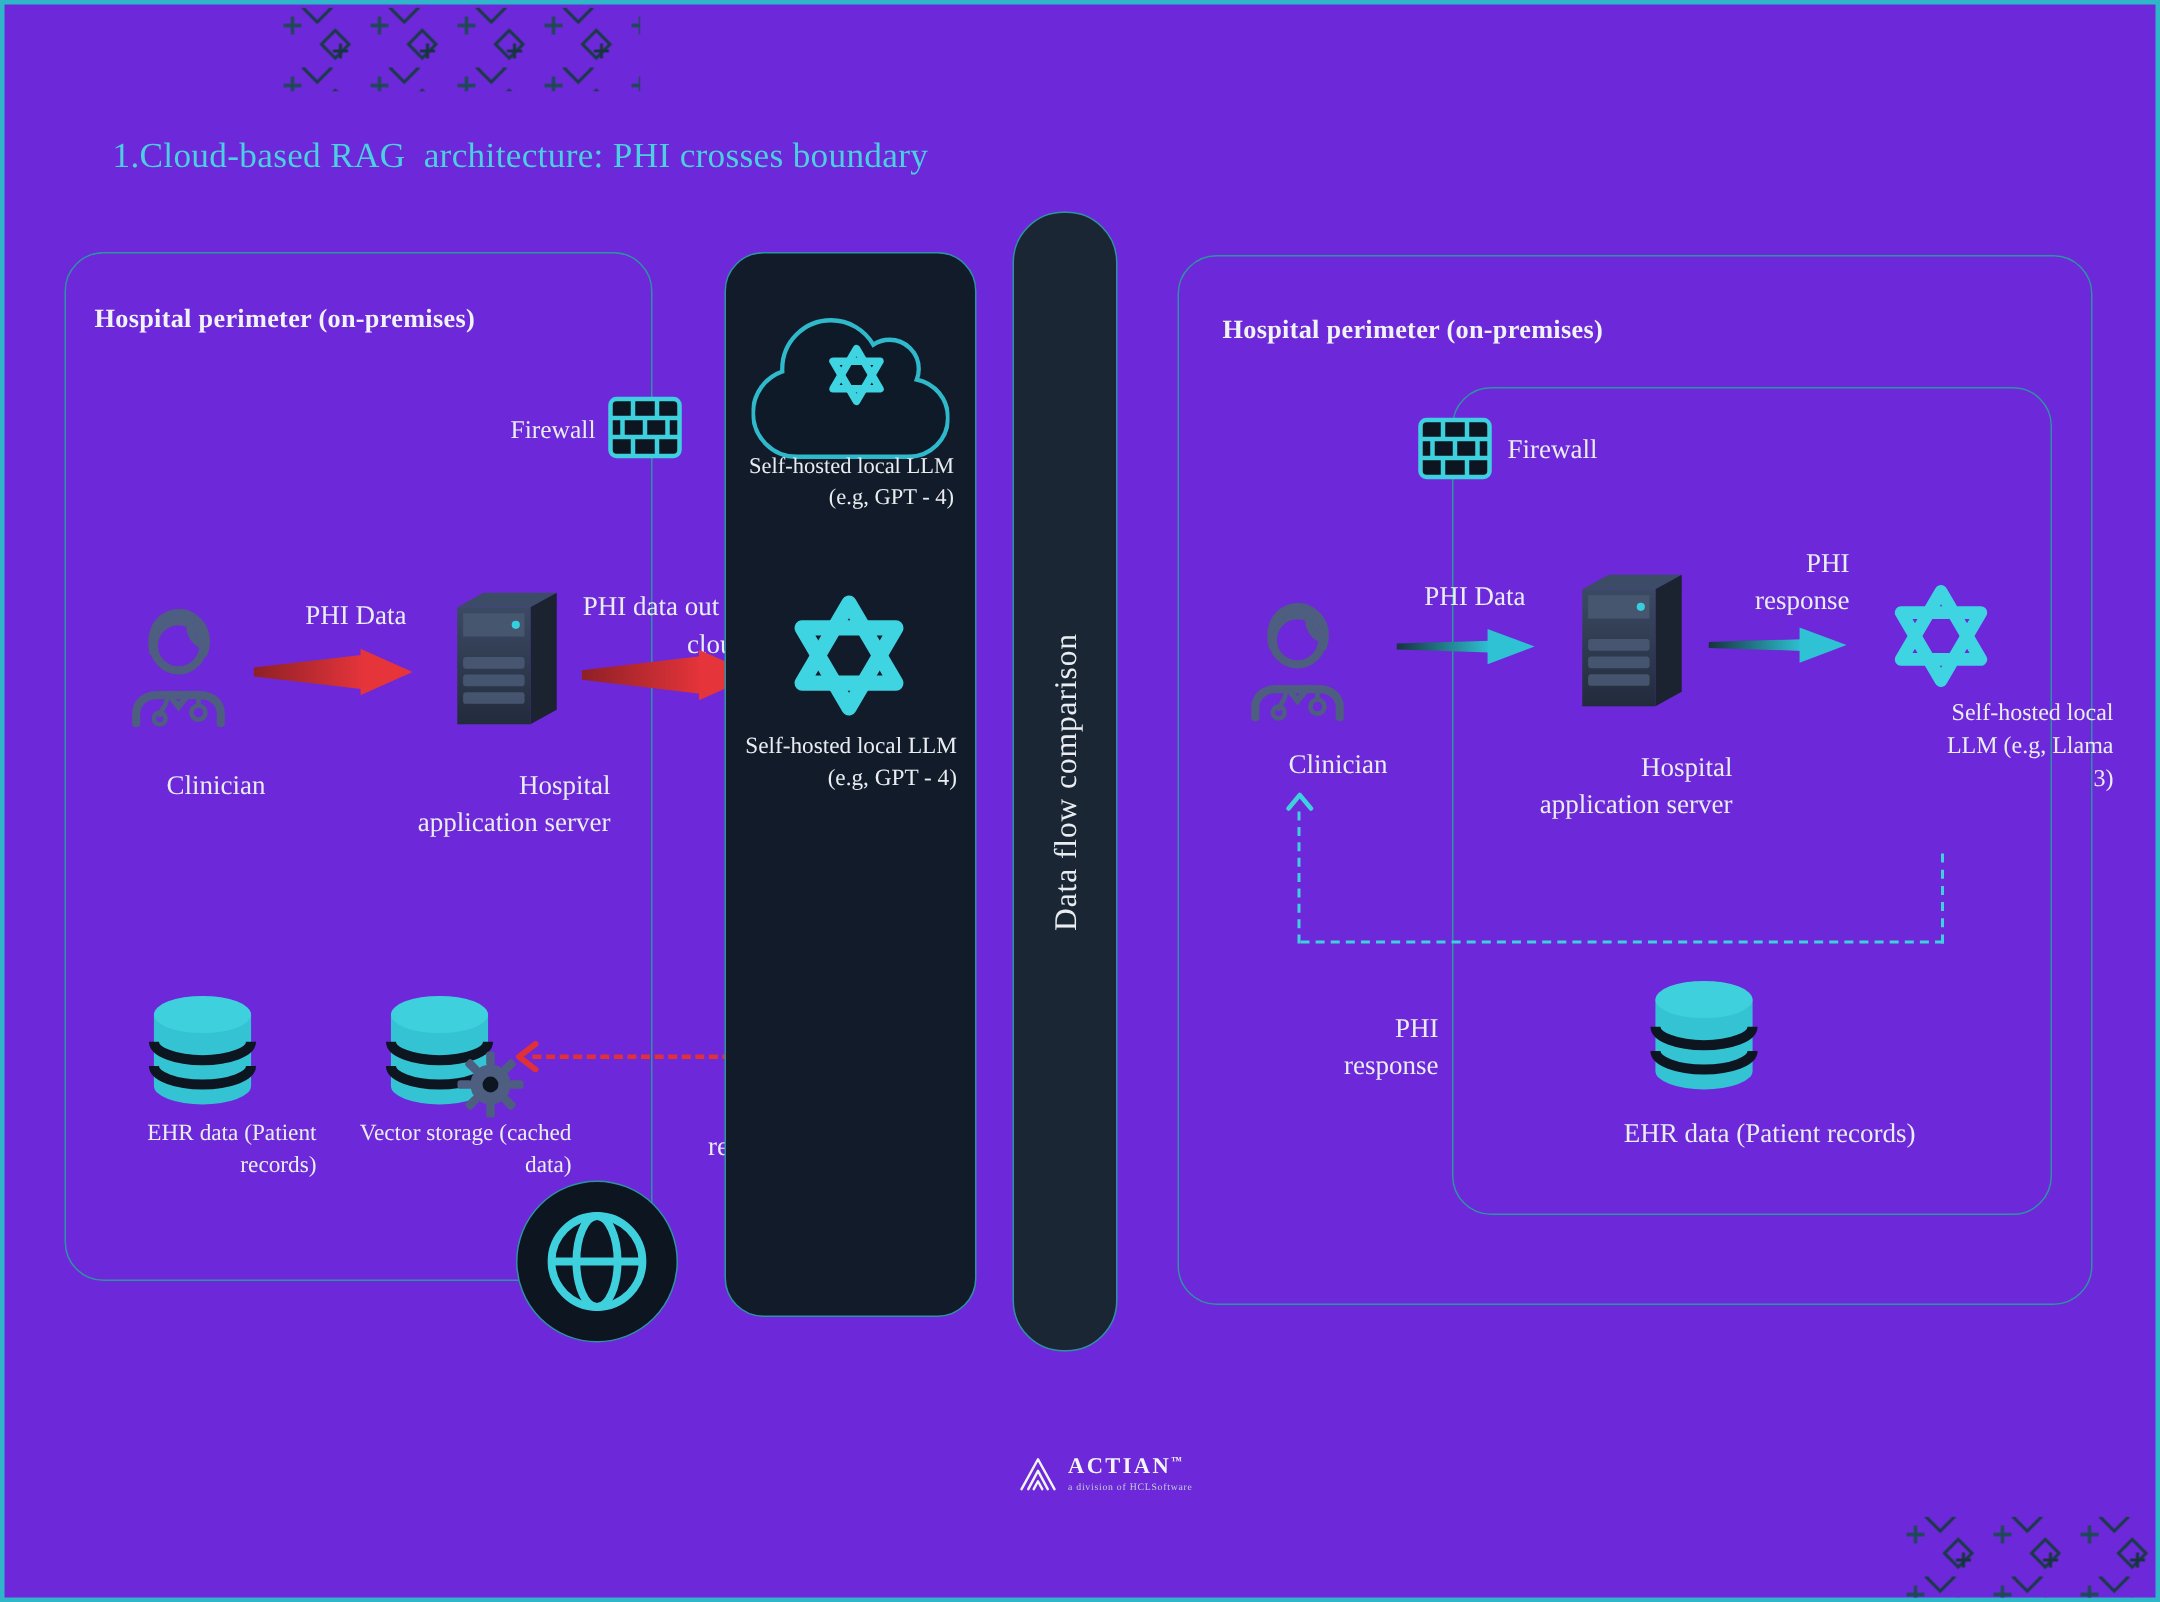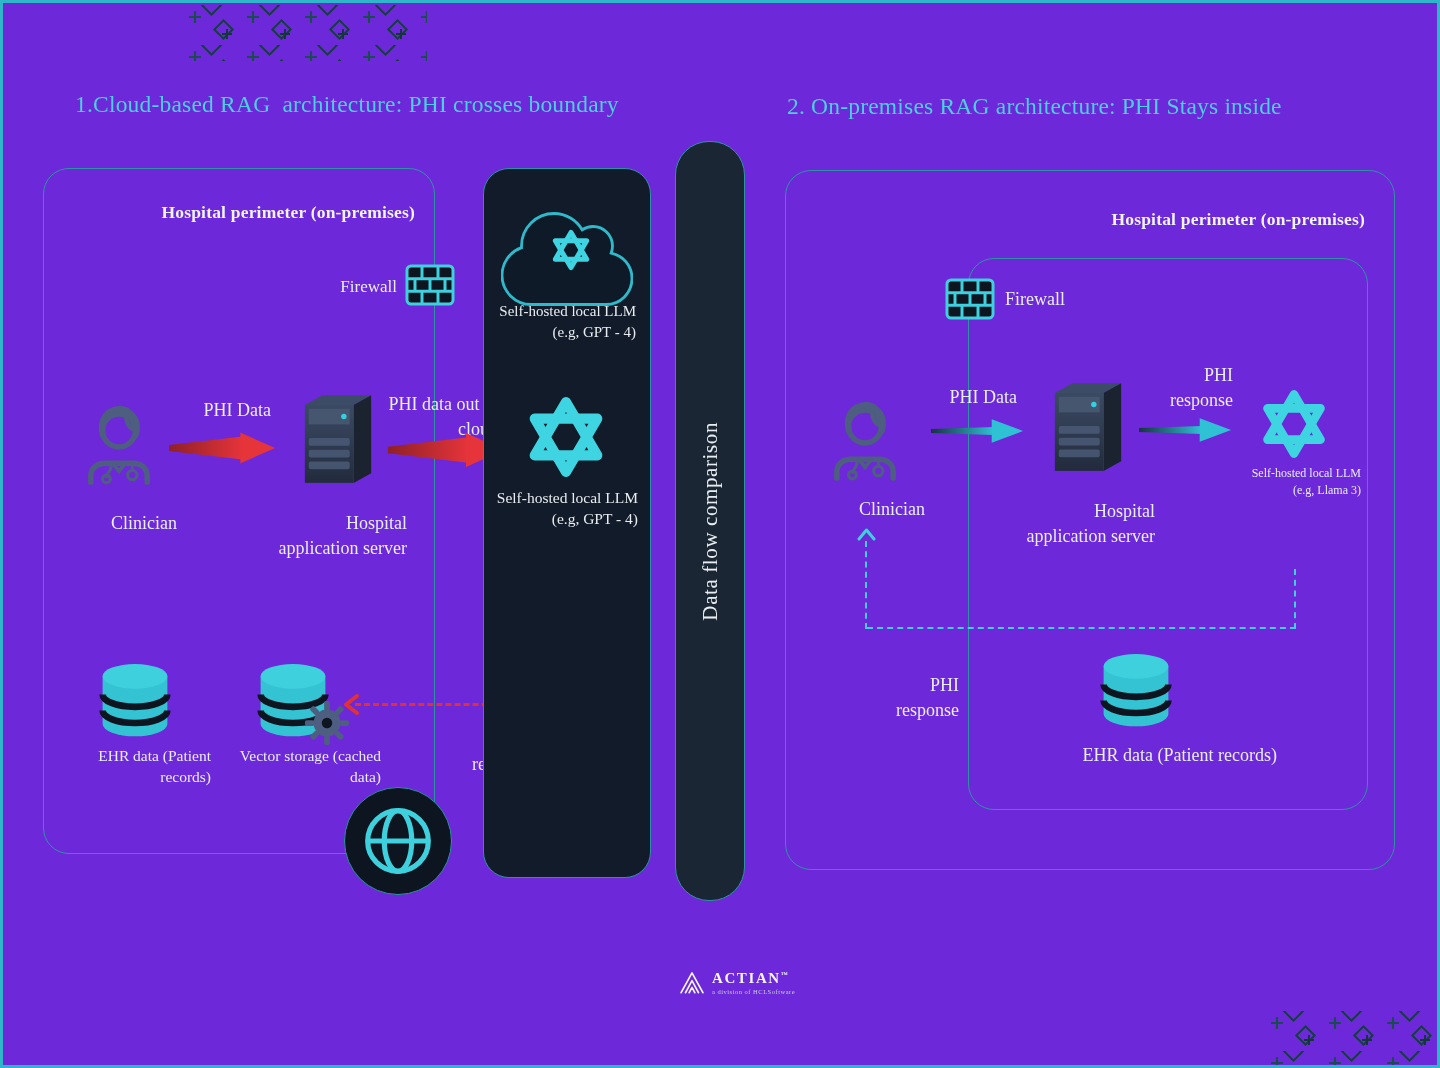--- a/index.html
+++ b/index.html
@@ -4,21 +4,21 @@
 <style>
   html,body{margin:0;padding:0;background:#060b12;}
   .canvas{
     position:relative;width:1440px;height:1068px;margin:0 auto;
     background:#6d28d9;border:3px solid #2fb7c9;box-sizing:border-box;
     font-family:Liberation Serif, serif;color:#e9edf1;overflow:hidden;
   }
   .abs{position:absolute;}
   .title{font-size:23.5px;line-height:1.45;color:#4ccfe0;white-space:pre-wrap;letter-spacing:.2px;}
   .panel{position:absolute;border:1.5px solid #2d93a4;border-radius:26px;box-sizing:border-box;}
-  .panel-header{position:absolute;font-weight:bold;font-size:17.5px;color:#f0f3f6;text-align:right;letter-spacing:.2px;}
+  .panel-header{position:absolute;font-weight:bold;font-size:17.5px;color:#f0f3f6;text-align:left;letter-spacing:.2px;}
   .lbl{position:absolute;font-size:18px;line-height:1.38;color:#e9edf1;text-align:right;}
   .lbl-sm{font-size:15px;}
   .lbl-left{text-align:left;}
   .lbl-right{text-align:right;}
   .cloud-panel{background:#111b29;}
   .divider-bar{
     position:absolute;left:672px;top:138px;width:68px;height:758px;
     background:#1a2634;border:1px solid #2d93a4;border-radius:34px;
     display:flex;align-items:center;justify-content:center;
   }
@@ -72,21 +72,20 @@
         <rect x="22" y="-6" width="13" height="13" fill="none" stroke="#173a44" stroke-width="2" transform="rotate(45 28.5 .5)"></rect>
       </pattern>
     </defs>
     <rect width="244" height="56" fill="url(#pt1)"></rect>
   </svg>
   <svg class="abs" style="left:1262px;top:1008px" width="175" height="57">
     <rect width="175" height="57" fill="url(#pt1)"></rect>
   </svg>
 
   <div class="abs title" style="left:72px;top:84px;width:560px">1.Cloud-based RAG  architecture: PHI crosses boundary</div>
-  <div class="abs title" style="left:784px;top:86px;width:610px">2. On-premises RAG architecture: PHI Stays inside</div>
 
   <div class="panel" style="left:40px;top:165px;width:392px;height:686px"></div>
   <div class="panel-header" style="left:60px;top:199px;width:352px">Hospital perimeter (on-premises)</div>
 
   <div class="lbl lbl-right" style="left:308px;top:272px;width:86px;font-size:17px">Firewall</div>
   <svg class="abs" style="left:402px;top:261px" width="50" height="42" viewBox="0 0 50 42">
     <rect x="2" y="2" width="46" height="38" rx="4" fill="#0d1521" stroke="#3fd0de" stroke-width="3"></rect>
     <path d="M2 14.7 H48 M2 27.3 H48" stroke="#3fd0de" stroke-width="3"></path>
     <path d="M17 3 v11 M33 3 v11 M10 15 v12 M25 15 v12 M40 15 v12 M17 28 v11 M33 28 v11" stroke="#3fd0de" stroke-width="3"></path>
   </svg>
@@ -246,21 +245,21 @@
   <div class="lbl" style="left:1138px;top:360px;width:92px">PHI response</div>
   <svg class="abs" style="left:1136px;top:412px" width="94" height="30" viewBox="0 0 96 30">
     <polygon points="0,13 64,11 64,19 0,17" fill="url(#tealg)"></polygon>
     <polygon points="62,3 94,15 62,27" fill="#2ec2d4"></polygon>
   </svg>
 
   <svg class="abs" style="left:1252px;top:382px" width="78" height="78" viewBox="0 0 100 100">
     <path d="M50 12 L84 70 L16 70 Z" fill="none" stroke="#3fd4e2" stroke-width="11" stroke-linejoin="round"></path>
     <path d="M50 88 L16 30 L84 30 Z" fill="none" stroke="#3fd4e2" stroke-width="11" stroke-linejoin="round"></path>
   </svg>
-  <div class="lbl" style="left:1240px;top:462px;width:118px;font-size:12px">Self-hosted local LLM (e.g, Llama 3)</div>
+  <div class="lbl" style="left:1288px;top:462px;width:118px;font-size:16px">Self-hosted local LLM (e.g, Llama 3)</div>
 
   <div class="dash-teal-v" style="left:1291px;top:566px;height:60px"></div>
   <div class="dash-teal-h" style="left:864px;top:624px;width:429px"></div>
   <div class="dash-teal-v" style="left:862px;top:538px;height:88px"></div>
   <svg class="abs" style="left:854px;top:524px" width="19" height="14" viewBox="0 0 19 14">
     <polyline points="2,12 9.5,3 17,12" fill="none" stroke="#3fd0de" stroke-width="3" stroke-linecap="round" stroke-linejoin="round"></polyline>
   </svg>
   <div class="lbl" style="left:860px;top:670px;width:96px">PHI response</div>
 
   <svg class="abs" style="left:1097px;top:650px" width="72" height="80" viewBox="0 0 72 84">

